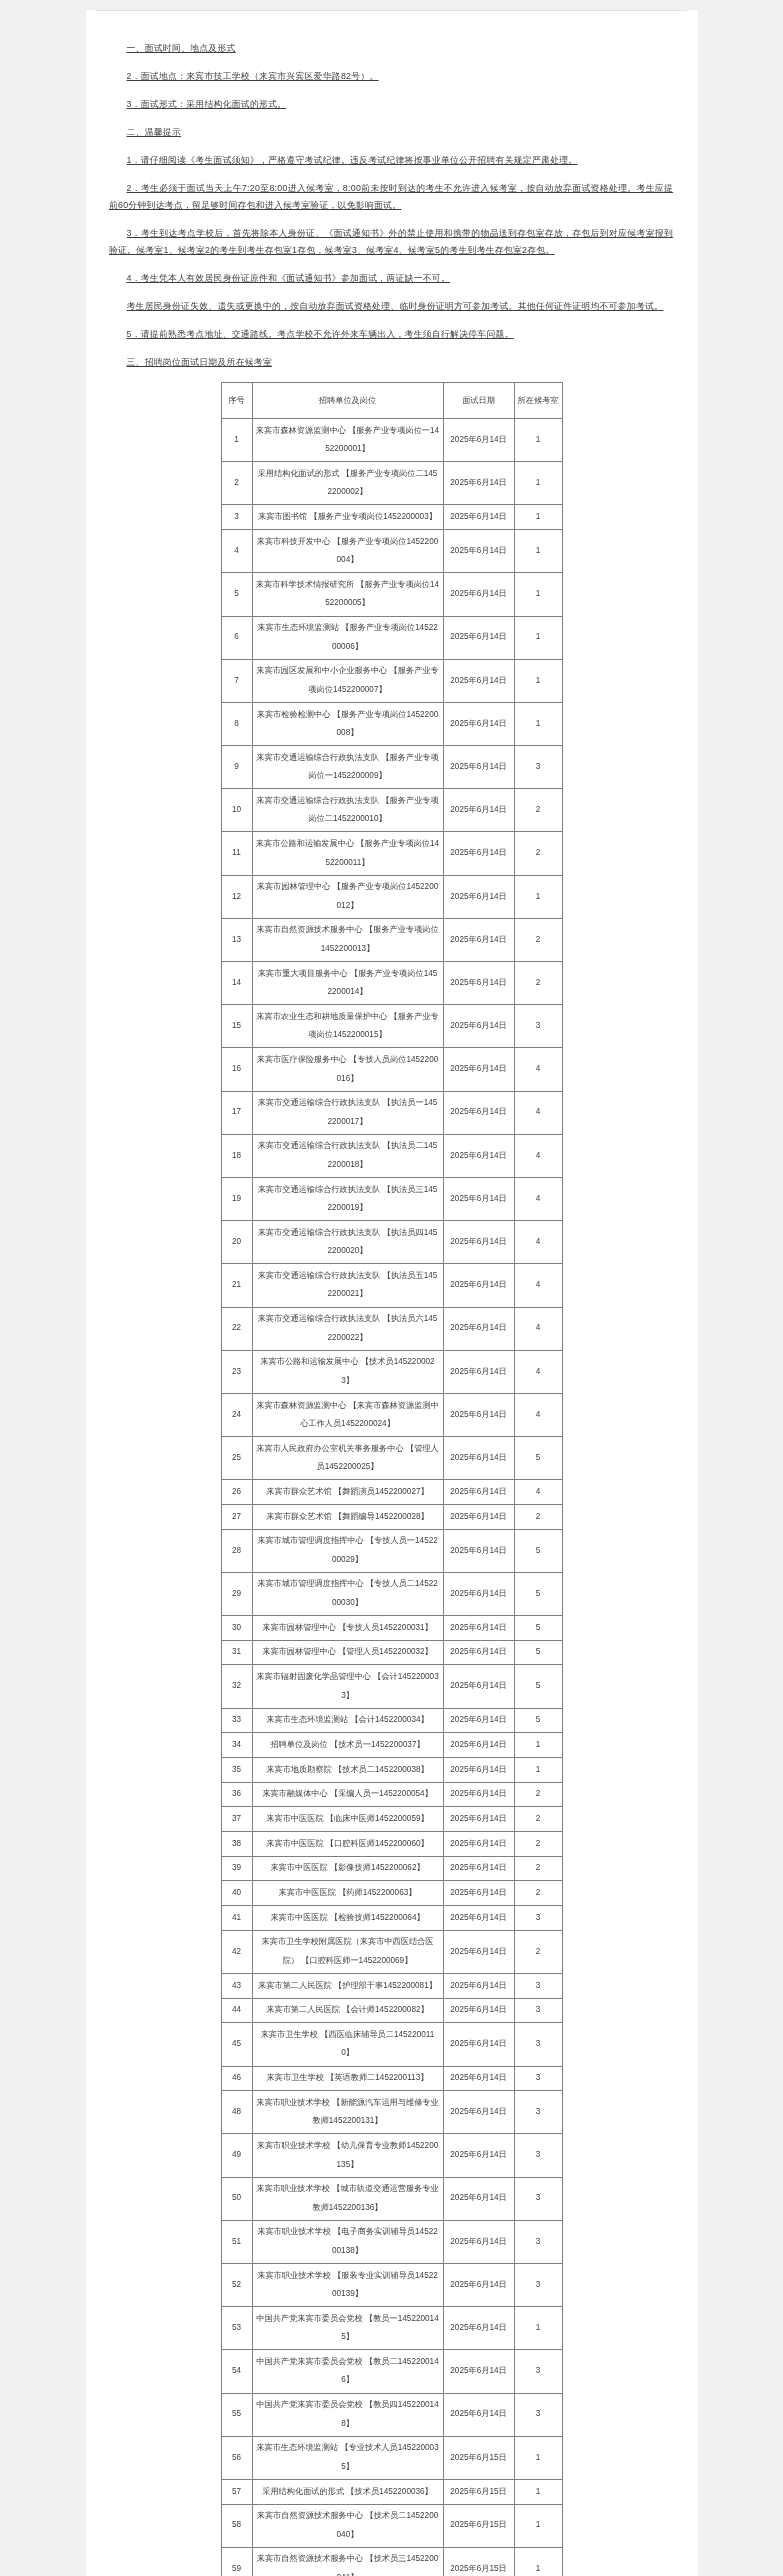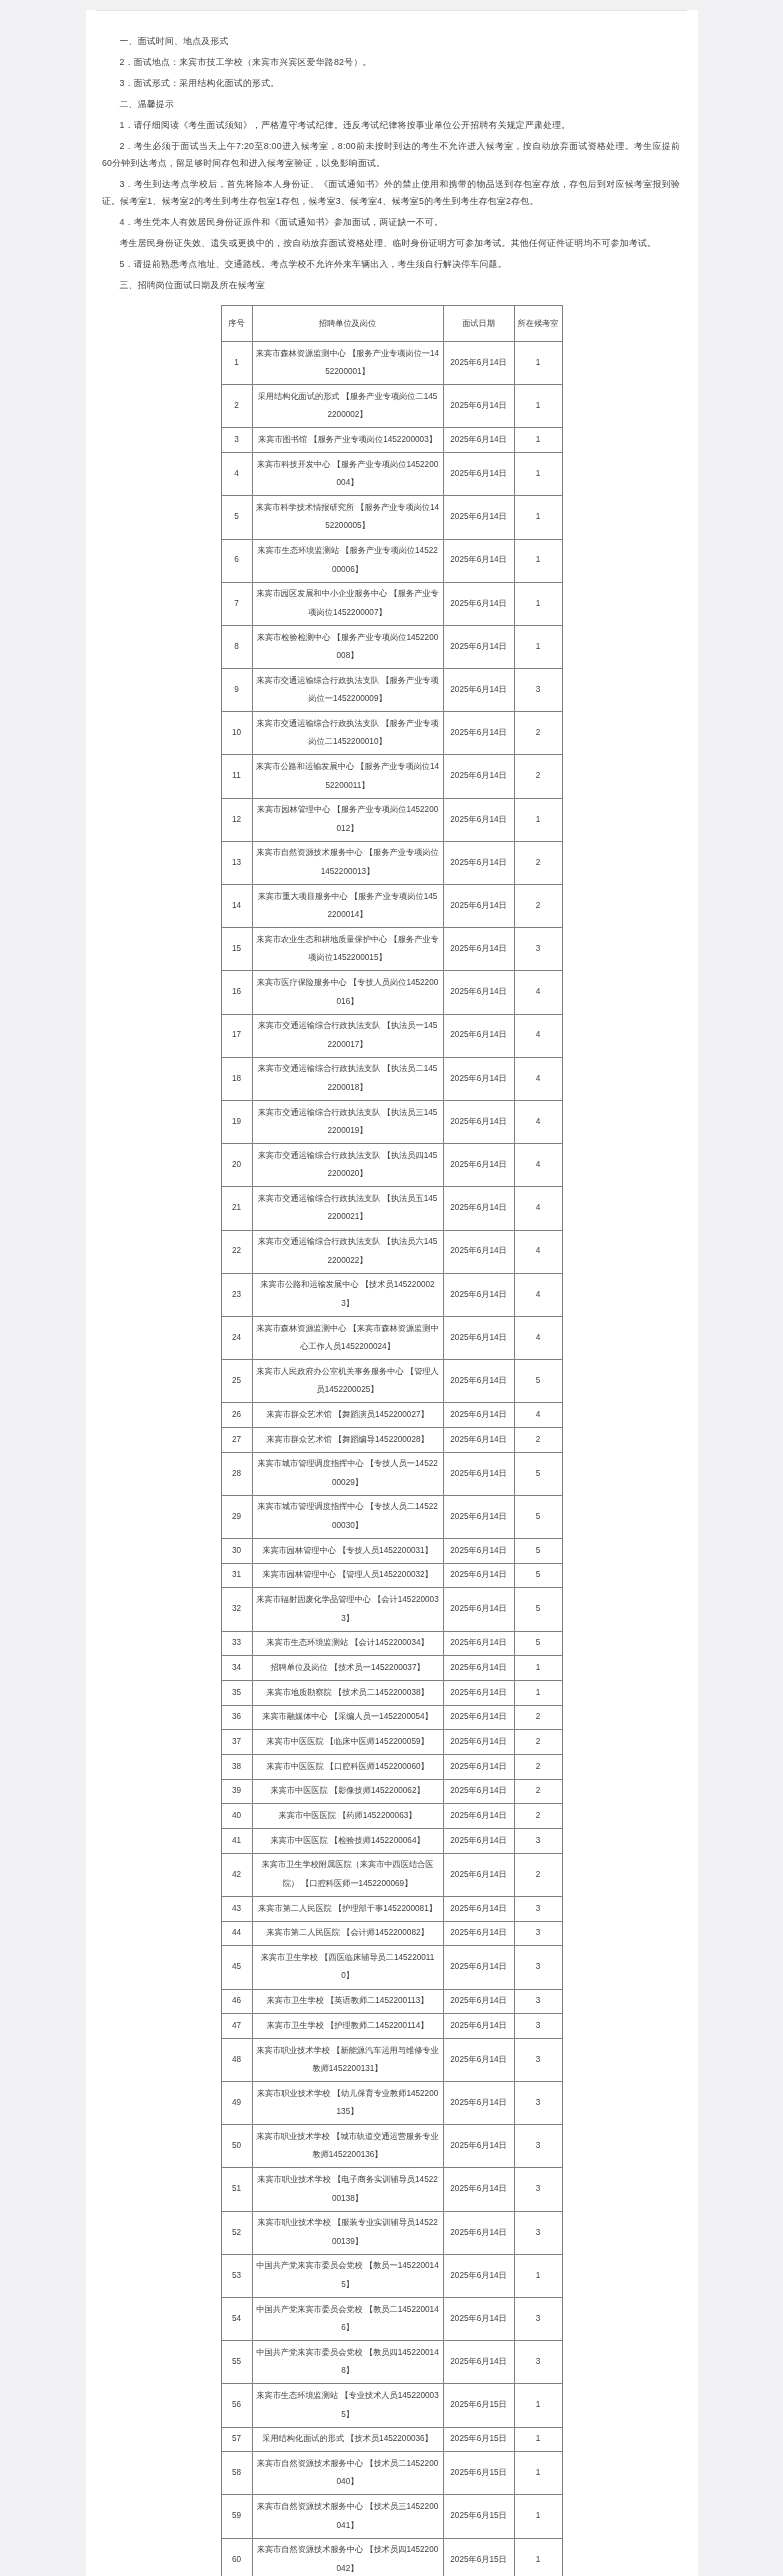--- a/index.html
+++ b/index.html
@@ -18,27 +18,28 @@
   }
   .top-rule{
     height:0;
     border-bottom:0.5px solid #e2e2e2;
     margin:10.3px 10.3px 0 10.3px;
   }
   .doc{
     padding:17.5px 13.4px 0 12.4px;
   }
   .doc p{
-    margin:4px;
+    margin:11px;
     font-size:8.8px;
     line-height:17px;
     color:#3e3e3e;
     text-indent:2em;
     text-align:justify;
     letter-spacing:0.3px;
+    text-decoration:underline;
   }
   table.schedule{
     border-collapse:collapse;
     table-layout:fixed;
     width:341px;
     margin:11.3px auto 0 auto;
   }
   table.schedule th,
   table.schedule td{
     border:0.5px solid #7f7f7f;
@@ -366,26 +367,20 @@
           <td>2025年6月14日</td>
           <td>3</td>
         </tr>
         <tr>
           <td>46</td>
           <td>来宾市卫生学校 【英语教师二1452200113】</td>
           <td>2025年6月14日</td>
           <td>3</td>
         </tr>
         <tr>
-          <td>47</td>
-          <td>来宾市卫生学校 【护理教师二1452200114】</td>
-          <td>2025年6月14日</td>
-          <td>3</td>
-        </tr>
-        <tr>
           <td>48</td>
           <td>来宾市职业技术学校 【新能源汽车运用与维修专业教师1452200131】</td>
           <td>2025年6月14日</td>
           <td>3</td>
         </tr>
         <tr>
           <td>49</td>
           <td>来宾市职业技术学校 【幼儿保育专业教师1452200135】</td>
           <td>2025年6月14日</td>
           <td>3</td>

